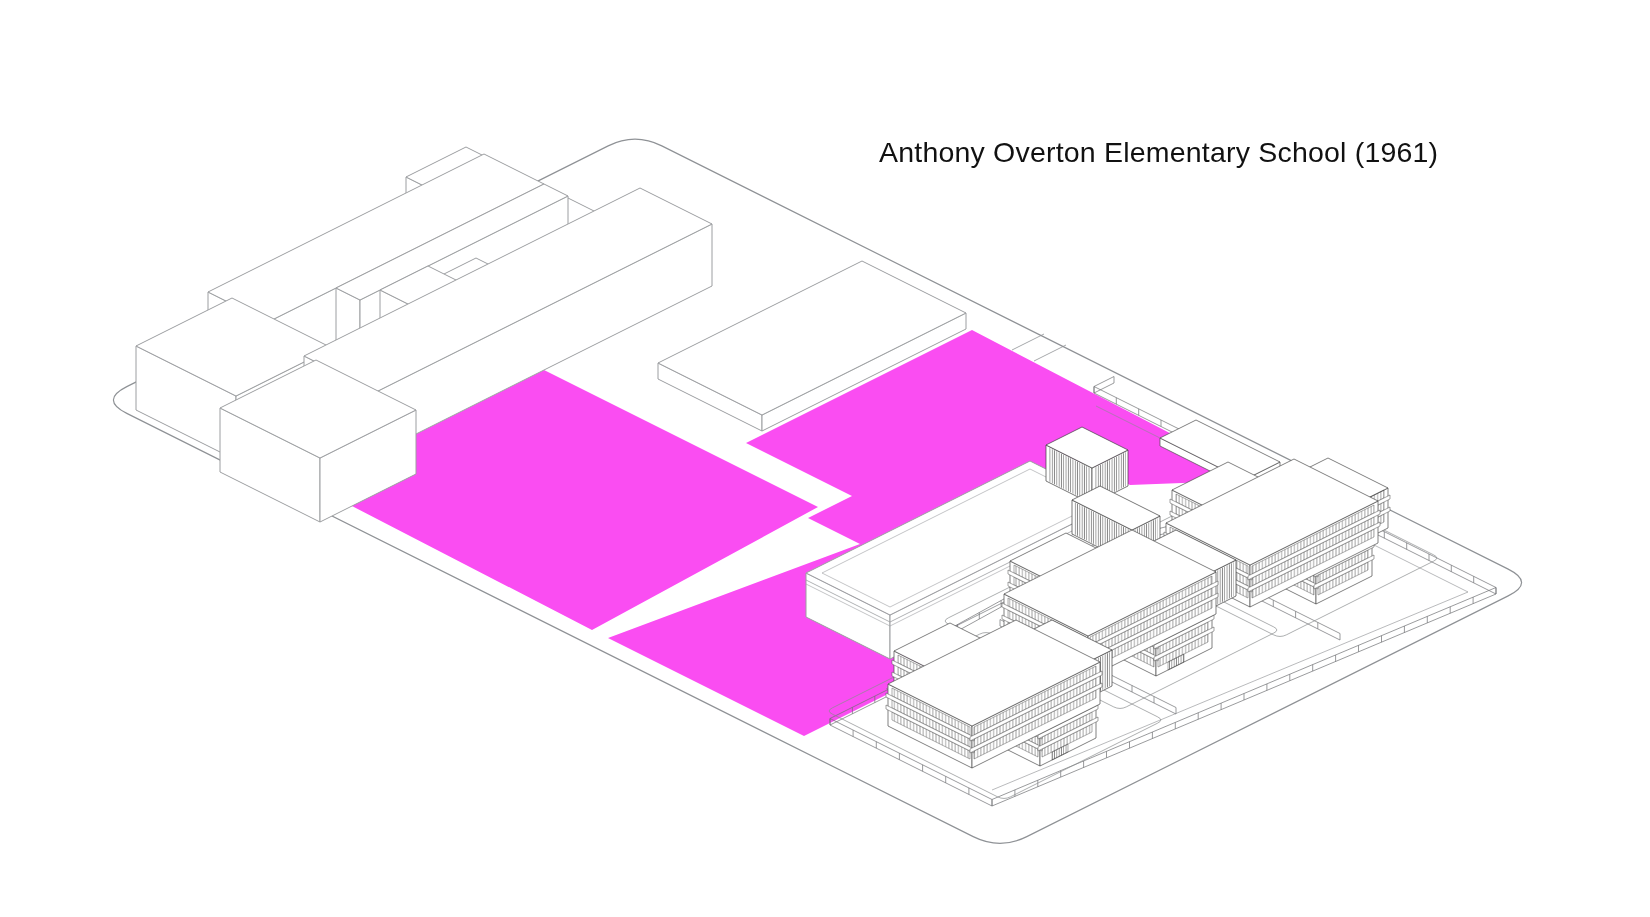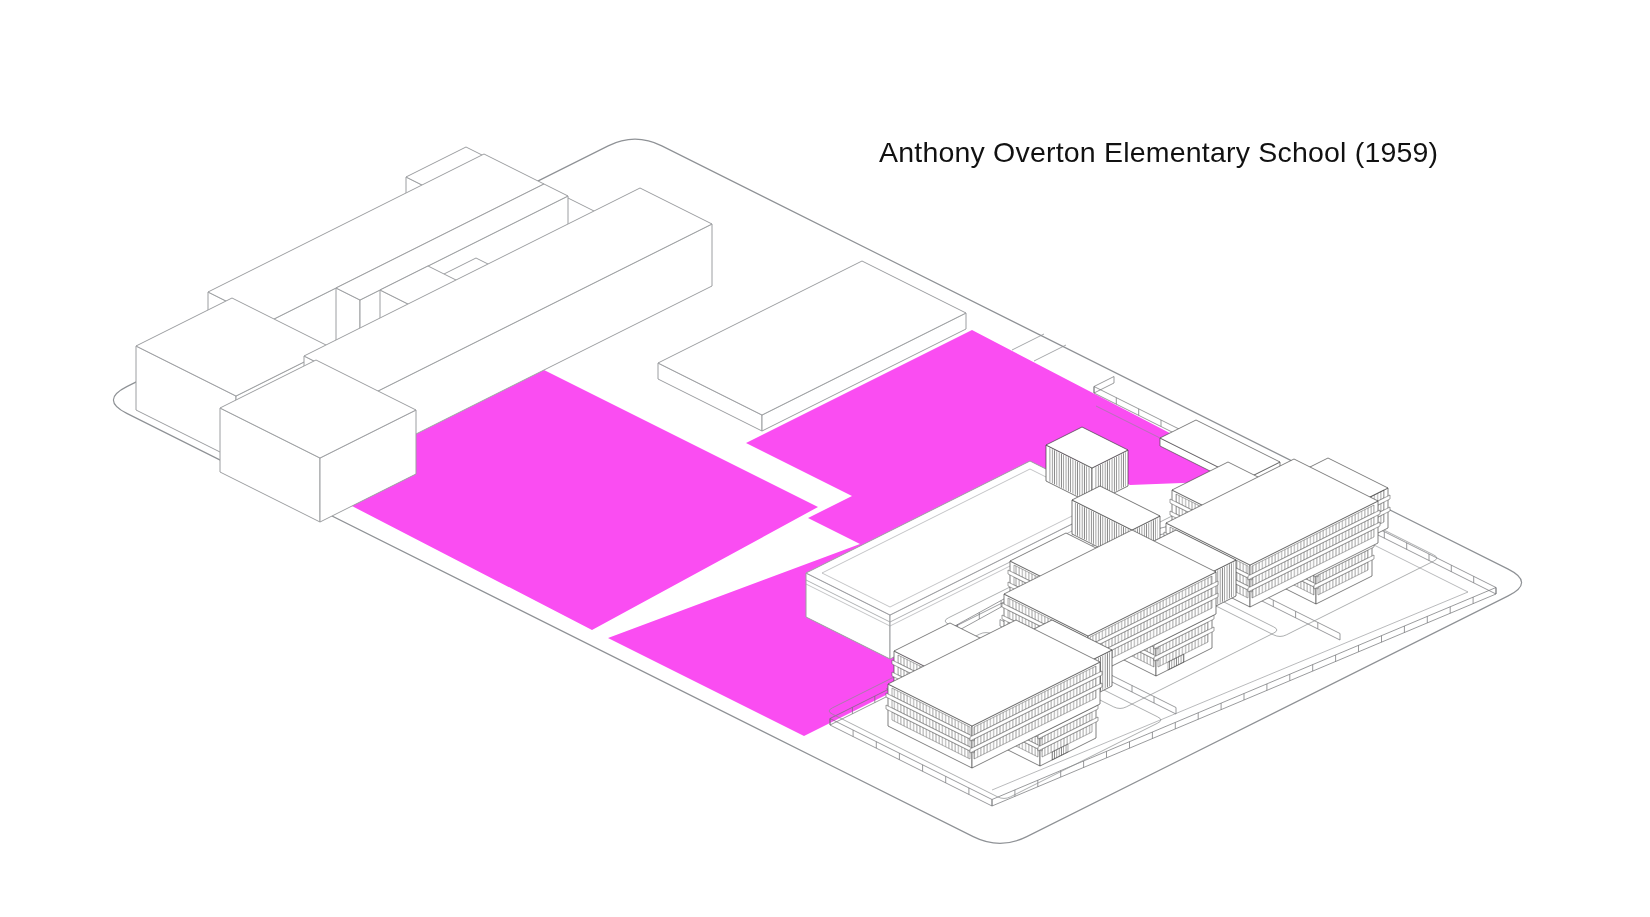--- a/index.html
+++ b/index.html
@@ -300,14 +300,14 @@
         <path d="M892.0 688.0L970.0 727.0L970.0 735.0L892.0 696.0Z" fill="url(#hv)" stroke="#4a4a4a" stroke-width="0.45"></path>
         <path d="M974.0 727.0L1096.0 666.0L1096.0 674.0L974.0 735.0Z" fill="url(#hv)" stroke="#4a4a4a" stroke-width="0.45"></path>
         <path d="M886.0 705.0L974.0 749.0L974.0 753.0L886.0 709.0Z" fill="#fff" stroke="#4a4a4a" stroke-width="0.5"></path>
         <path d="M970.0 749.0L1102.0 683.0L1102.0 687.0L970.0 753.0Z" fill="#fff" stroke="#4a4a4a" stroke-width="0.5"></path>
         <path d="M886.0 693.0L974.0 737.0L974.0 741.0L886.0 697.0Z" fill="#fff" stroke="#4a4a4a" stroke-width="0.5"></path>
         <path d="M970.0 737.0L1102.0 671.0L1102.0 675.0L970.0 741.0Z" fill="#fff" stroke="#4a4a4a" stroke-width="0.5"></path>
         <path d="M1052.0 752.0L1068.0 744.0L1068.0 752.0L1052.0 760.0Z" fill="url(#hv2)" stroke="#3d3d3d" stroke-width="0.4"></path>
         <path d="M1168.0 662.0L1184.0 654.0L1184.0 662.0L1168.0 670.0Z" fill="url(#hv2)" stroke="#3d3d3d" stroke-width="0.4"></path>
       </g>
     </svg>
-  <div class="drawing-title" style="color: rgb(17, 17, 17);">Anthony Overton Elementary School (1959)</div>
+  <div class="drawing-title" style="color: rgb(17, 17, 17);">Anthony Overton Elementary School (1961)</div>
 </div>
 
 </body></html>

